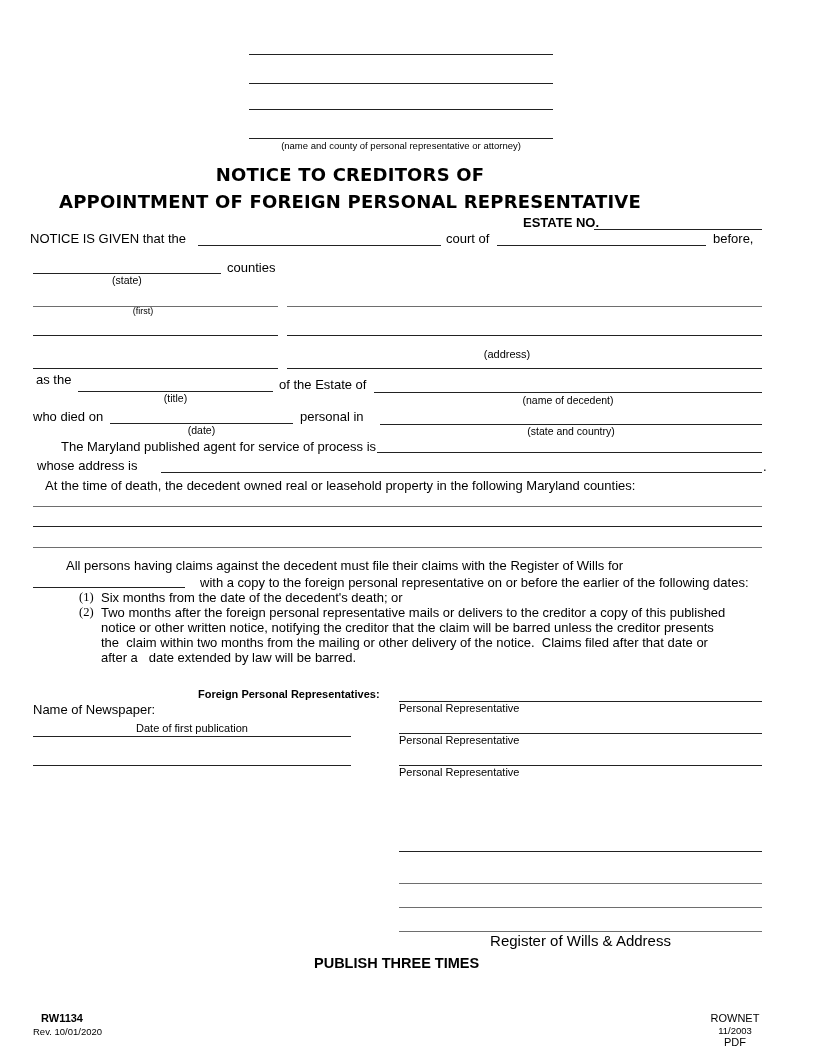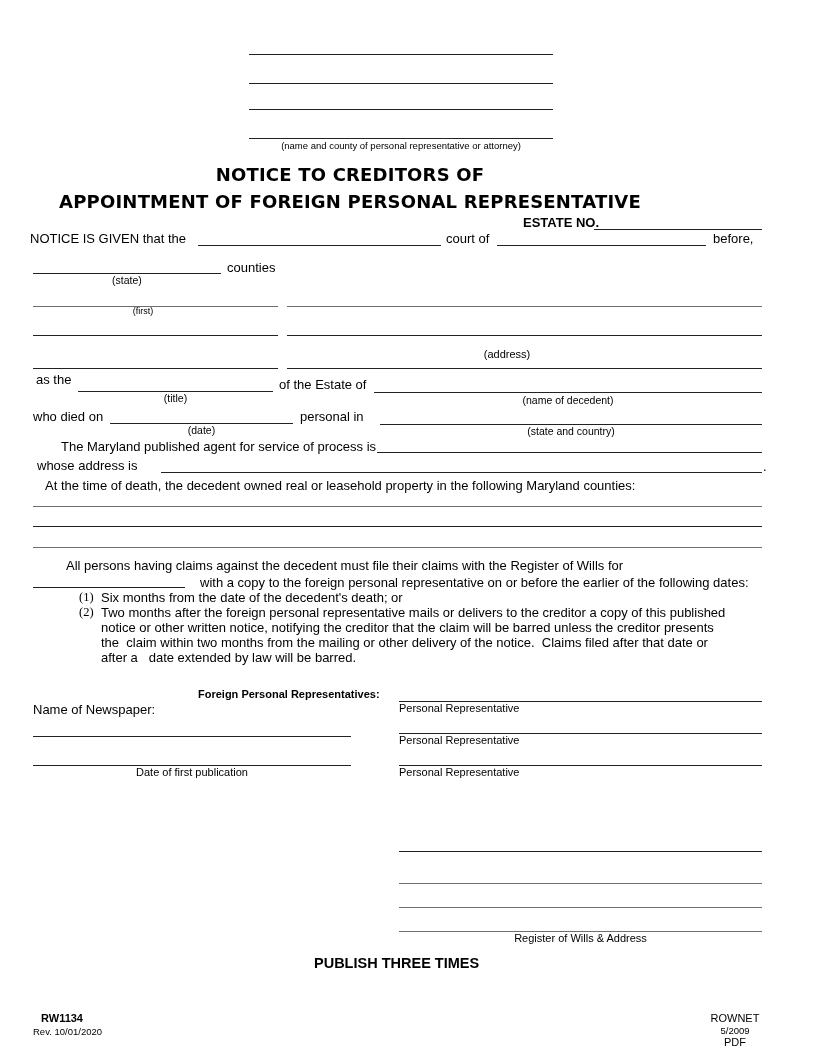--- a/index.html
+++ b/index.html
@@ -97,31 +97,31 @@
 <div class="line" style="left:399px; top:701px; width:363px;"></div>
 <div class="abs t11" style="left:399px; top:702px;">Personal Representative</div>
 
 <div class="abs t13" style="left:33px; top:702px;">Name of Newspaper:</div>
 <div class="line" style="left:33px; top:736px; width:318px;"></div>
 
 <div class="line" style="left:399px; top:733px; width:363px;"></div>
 <div class="abs t11" style="left:399px; top:734px;">Personal Representative</div>
 
 <div class="line" style="left:33px; top:765px; width:318px;"></div>
-<div class="cap t11" style="left:33px; width:318px; top:766px; font-size:11px;">Date of first publication</div>
+<div class="cap t11" style="left:33px; width:318px; top:722px; font-size:11px;">Date of first publication</div>
 
 <div class="line" style="left:399px; top:765px; width:363px;"></div>
 <div class="abs t11" style="left:399px; top:766px;">Personal Representative</div>
 
 <div class="line" style="left:399px; top:851px; width:363px;"></div>
 <div class="line gray" style="left:399px; top:883px; width:363px;"></div>
 <div class="line gray" style="left:399px; top:907px; width:363px;"></div>
 <div class="line gray" style="left:399px; top:931px; width:363px;"></div>
-<div class="cap t11" style="left:399px; width:363px; top:932px; font-size:11px;">Register of Wills &amp; Address</div>
+<div class="cap t11" style="left:399px; width:363px; top:932px; font-size:15px;">Register of Wills &amp; Address</div>
 
 <div class="abs bold" style="left:306px; top:955px; font-size:14.5px;">PUBLISH THREE TIMES</div>
 
 <div class="abs bold t11" style="left:33px; top:1012px;">RW1134</div>
 <div class="abs t10" style="left:33px; top:1026px; font-size:9.5px;">Rev. 10/01/2020</div>
 
 <div class="cap" style="left:695px; width:80px; top:1012px; font-size:11px;">ROWNET</div>
-<div class="cap" style="left:695px; width:80px; top:1025px; font-size:9.5px;">5/2009</div>
+<div class="cap" style="left:695px; width:80px; top:1025px; font-size:9.5px;">11/2003</div>
 <div class="cap" style="left:695px; width:80px; top:1036px; font-size:11px;">PDF</div>
 
 </body></html>

